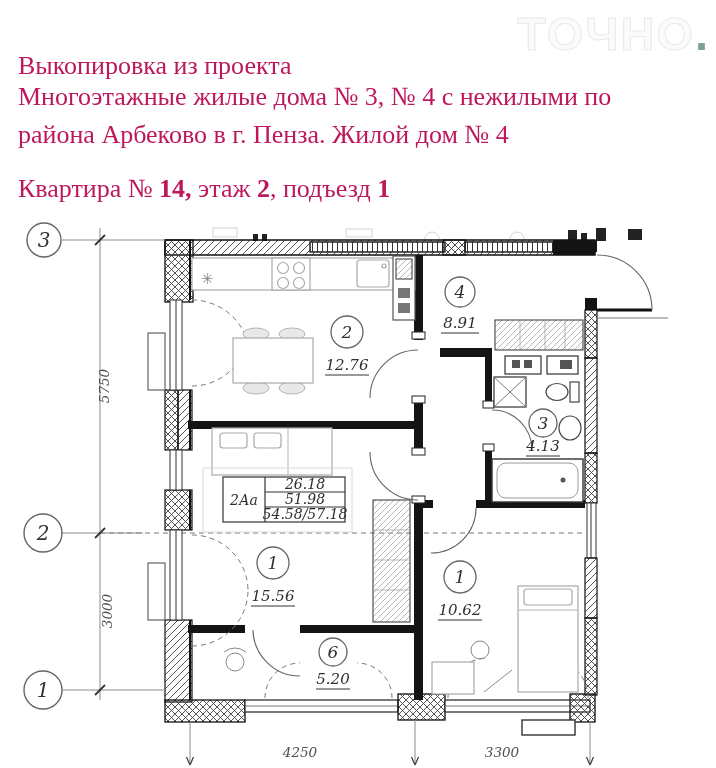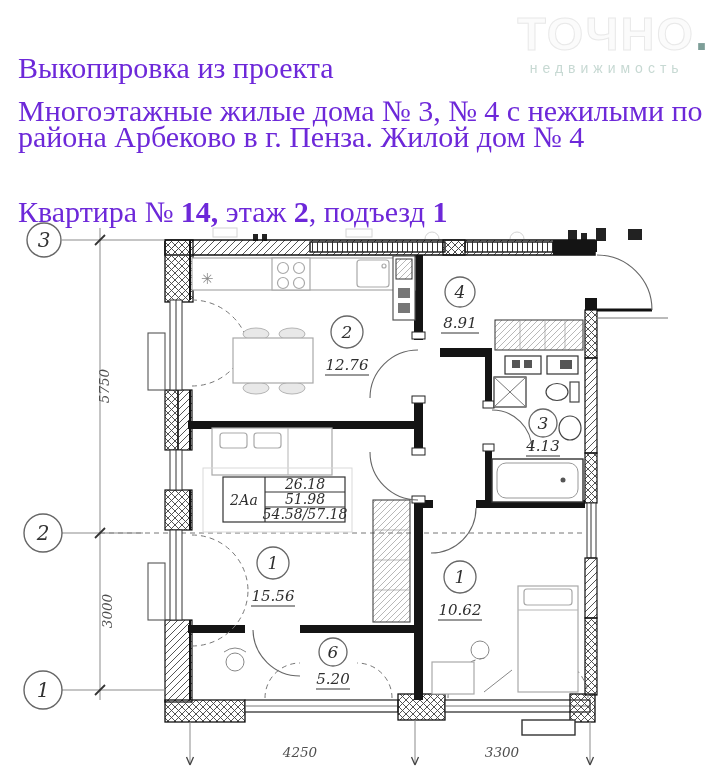--- a/index.html
+++ b/index.html
@@ -1,21 +1,21 @@
 <!DOCTYPE html>
 <html><head>
 <meta charset="utf-8">
 <style>
   html,body{margin:0;padding:0;}
   body{
     width:716px;height:768px;position:relative;overflow:hidden;
     background:#ffffff;font-family:"Liberation Serif", serif;
   }
   .hline{
-    position:absolute;left:18px;font-size:30px;color:#6d28d9;
+    position:absolute;left:18px;font-size:26px;color:#be185d;
     white-space:nowrap;line-height:1.15;
   }
   .apt b{font-weight:bold;}
   .watermark{
     position:absolute;top:10px;right:6px;text-align:center;
     font-family:"Liberation Sans", sans-serif;pointer-events:none;
   }
   .wm-brand{
     font-size:47px;font-weight:700;letter-spacing:2px;color:#fbfbfb;
     -webkit-text-stroke:1px #e9e9e9;line-height:1;
@@ -35,27 +35,26 @@
   .pnum{font:italic 17px "DejaVu Serif", serif;fill:#2e2e2e;text-anchor:middle;}
   .parea{font:italic 15px "DejaVu Serif", serif;fill:#2e2e2e;text-anchor:middle;}
   .pdim{font:italic 13.5px "DejaVu Serif", serif;fill:#4f4f4f;text-anchor:middle;}
   .paxis{font:italic 20px "DejaVu Serif", serif;fill:#333;text-anchor:middle;}
   .ptbl{font:italic 14px "DejaVu Serif", serif;fill:#2e2e2e;text-anchor:middle;}
 </style>
 </head>
 <body>
 
 <div class="hline" style="top:51px">Выкопировка из проекта</div>
-<div class="hline" style="top:94px">Многоэтажные жилые  дома  № 3, № 4 с нежилыми по</div>
+<div class="hline" style="top:82px">Многоэтажные жилые  дома  № 3, № 4 с нежилыми по</div>
 <div class="hline" style="top:120px">района Арбеково в г. Пенза. Жилой дом № 4</div>
-<div class="hline apt" style="top:195px"><span>Квартира  № </span><b>14,</b><span> этаж </span><b>2</b><span>, подъезд </span><b>1</b></div>
+<div class="hline apt" style="top:174px"><span>Квартира  № </span><b>14,</b><span> этаж </span><b>2</b><span>, подъезд </span><b>1</b></div>
 
 <div class="watermark">
   <div class="wm-brand"><span>ТОЧНО</span><span class="wm-dot">.</span></div>
-  <div class="wm-sub">недвижимость</div>
 </div>
 
 <svg class="plan" width="716" height="550" viewBox="0 218 716 550">
   <defs>
     <pattern id="ht" width="7" height="7" patternUnits="userSpaceOnUse">
       <path d="M0 7 L7 0 M-1.5 1.5 L1.5 -1.5 M5.5 8.5 L8.5 5.5" stroke="#555" stroke-width="1"></path>
     </pattern>
     <pattern id="xh" width="7" height="7" patternUnits="userSpaceOnUse">
       <path d="M0 7 L7 0 M-1.5 1.5 L1.5 -1.5 M5.5 8.5 L8.5 5.5" stroke="#3f3f3f" stroke-width="0.9"></path>
       <path d="M0 0 L7 7 M5.5 -1.5 L8.5 1.5 M-1.5 5.5 L1.5 8.5" stroke="#3f3f3f" stroke-width="0.9"></path>

